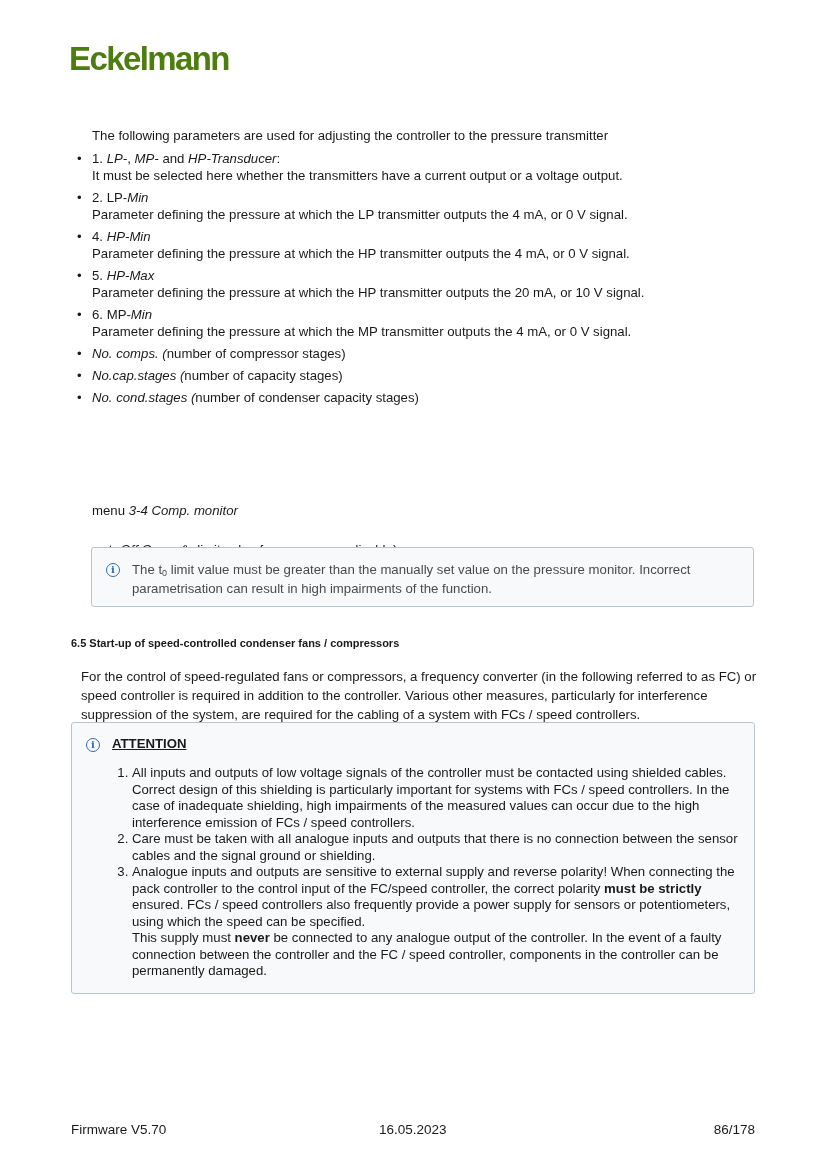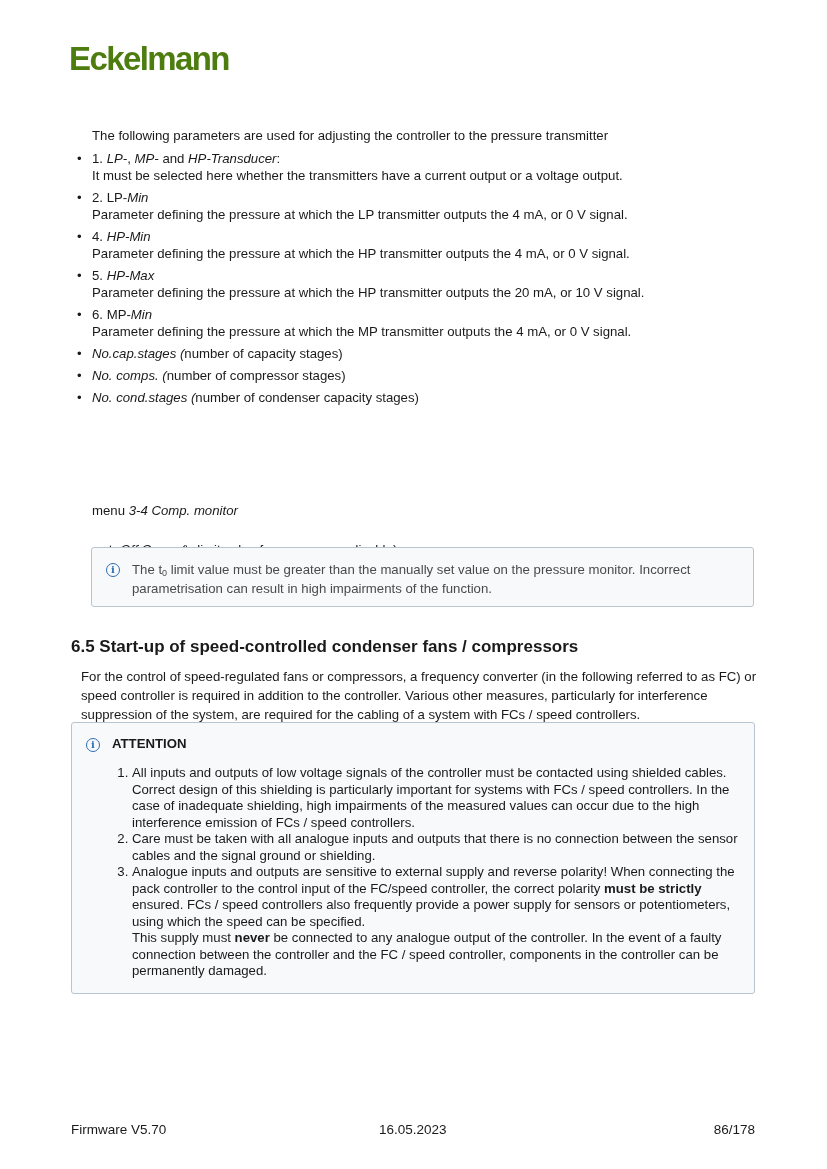--- a/index.html
+++ b/index.html
@@ -30,27 +30,27 @@
     position: absolute; left: 91px; top: 547px; width: 663px; height: 60px;
     border: 1px solid #b8c4d0; border-radius: 3px; background: #f8f9fa;
     box-sizing: border-box;
   }
   .note-box .txt { position: absolute; left: 40px; top: 12px; width: 610px; line-height: 19px; color: #4a4a4a; }
   .info-icon {
     position: absolute; width: 12px; height: 12px; border: 1.5px solid #2e6db4; border-radius: 50%;
     color: #2e6db4; font-size: 10px; font-weight: bold; text-align: center; line-height: 12px;
     font-family: "DejaVu Serif", serif;
   }
-  .section-h { position: absolute; left: 71px; top: 637px; font-weight: bold; font-size: 17px; }
+  .section-h { position: absolute; left: 71px; top: 637px; font-weight: bold; font-size: 11px; }
   .section-p { position: absolute; left: 81px; top: 667px; width: 690px; line-height: 19px; }
   .attn-box {
     position: absolute; left: 71px; top: 722px; width: 684px; height: 272px;
     border: 1px solid #b8c4d0; border-radius: 3px; background: #f8f9fa; box-sizing: border-box;
   }
-  .attn-title { position: absolute; left: 40px; top: 13px; font-weight: bold; }
+  .attn-title { position: absolute; left: 40px; top: 13px; font-weight: bold; text-decoration: underline; }
   ol.attn { position: absolute; left: 40px; top: 42px; margin: 0; padding: 0 0 0 20px; width: 612px; line-height: 16.5px; }
   ol.attn li { padding-left: 0; }
   .footer { position: absolute; top: 1122px; font-size: 13.5px; }
   .f-left { left: 71px; } .f-center { left: 379px; } .f-right { right: 72px; }
 </style>
 </head>
 <body>
 
 <div class="logo">Eckelmann</div>
 
@@ -58,22 +58,22 @@
 
 <ul class="params">
   <li>
     <span>1. </span><i>LP-</i><span>, </span><i>MP-</i><span> and </span><i>HP-Transducer</i><span>:</span><br>
     <span>It must be selected here whether the transmitters have a current output or a voltage output.</span>
   </li>
   <li><span>2. LP-</span><i>Min</i><br><span>Parameter defining the pressure at which the LP transmitter outputs the 4 mA, or 0 V signal.</span></li>
   <li><span>4. </span><i>HP-Min</i><br><span>Parameter defining the pressure at which the HP transmitter outputs the 4 mA, or 0 V signal.</span></li>
   <li><span>5. </span><i>HP-Max</i><br><span>Parameter defining the pressure at which the HP transmitter outputs the 20 mA, or 10 V signal.</span></li>
   <li><span>6. MP-</span><i>Min</i><br><span>Parameter defining the pressure at which the MP transmitter outputs the 4 mA, or 0 V signal.</span></li>
+  <li><i>No. comps. (</i><span>number of compressor stages)</span></li>
   <li><i>No.cap.stages (</i><span>number of capacity stages)</span></li>
-  <li><i>No. comps. (</i><span>number of compressor stages)</span></li>
   <li><i>No. cond.stages (</i><span>number of condenser capacity stages)</span></li>
 </ul>
 
 <div class="menu-title"><span>menu </span><i>3-4 Comp. monitor</i></div>
 
 <ul class="t0">
   <li><i><span>t</span><sub>0</sub><span> Off Comp (</span></i><span>t</span><sub>0</sub><span> limit value for compressor disable)</span></li>
 </ul>
 
 <div class="note-box">

